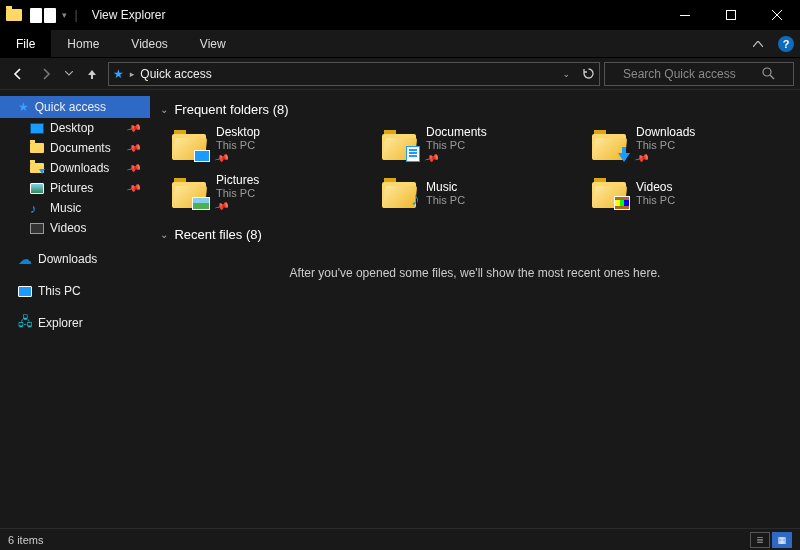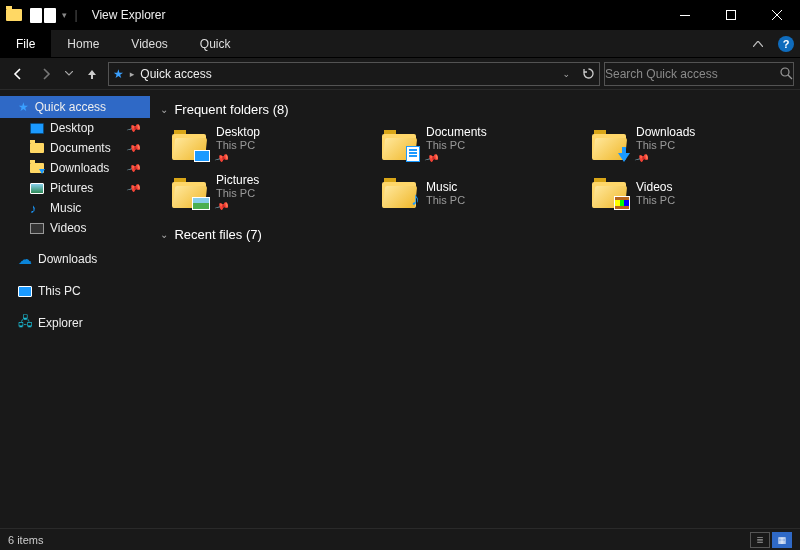--- a/index.html
+++ b/index.html
@@ -26,21 +26,21 @@
 
   
   .navrow { height: 32px; background: #191919; display: flex; align-items: center; padding: 0 6px; gap: 4px; border-bottom: 1px solid #2a2a2a;}
   .navbtn { width: 24px; height: 24px; display: flex; align-items: center; justify-content: center; color: #ccc; }
   .addr { flex: 1; height: 24px; background: #191919; border: 1px solid #535353; display: flex; align-items: center; padding: 0 4px; gap: 6px; }
   .addr .star { color: #3aa0ff; font-size: 12px; }
   .addr .crumb { color: #eee; }
   .addr .spacer { flex: 1; }
   .addr .drop { color: #aaa; font-size: 9px; margin-right:6px;}
   .addr .refresh { color: #ccc; }
-  .search { width: 190px; height: 24px; background: #191919; border: 1px solid #535353; display: flex; align-items: center; padding: 0 0; }
+  .search { width: 190px; height: 24px; background: #191919; border: 1px solid #535353; display: flex; align-items: center; padding: 0 18px; }
   .search .ph { color: #8a8a8a; flex: 1; }
   .search .mag { color: #999; }
 
   
   .body { display: flex; height: calc(550px - 30px - 28px - 32px - 22px); background: #191919; }
 
   
   .navpane { width: 150px; background: #191919; padding-top: 6px; overflow: hidden; }
   .np-item { height: 22px; display: flex; align-items: center; padding-left: 18px; gap: 6px; color: #eee; position: relative; }
   .np-item.selected { background: #2f69c6; }
@@ -121,21 +121,21 @@
     <svg width="10" height="10">
         <path d="M0 0 L10 10 M10 0 L0 10" stroke="#fff" stroke-width="1"></path>
       </svg>
   </div>
 </div>
 
 <div class="ribbon">
   <div class="tab file">File</div>
   <div class="tab">Home</div>
   <div class="tab">Videos</div>
-  <div class="tab">Quick</div>
+  <div class="tab">View</div>
   <div class="spacer"></div>
   <div class="rctl">
     <svg width="10" height="6">
         <path d="M0 6 L5 0 L10 6" fill="none" stroke="#bbb" stroke-width="1.2"></path>
       </svg>
   </div>
   <div class="rctl">
       <div class="help">?</div>
     </div>
 </div>
@@ -300,22 +300,23 @@
           </div>
         <div class="item-text">
             <div class="t1">Videos</div>
             <div class="t2">This PC</div>
           </div>
       </div>
     </div>
 
     <div class="group-header">
       <span class="collapse-caret">⌄</span>
-      <span>Recent files (7)</span>
-    </div>
+      <span>Recent files (8)</span>
+    </div>
+    <div class="empty-msg">After you've opened some files, we'll show the most recent ones here.</div>
   </div>
 </div>
 
 <div class="statusbar">
   <span>6 items</span>
   <div class="spacer"></div>
   <div class="view-toggle">≣</div>
   <div class="view-toggle active">▦</div>
 </div>
 

